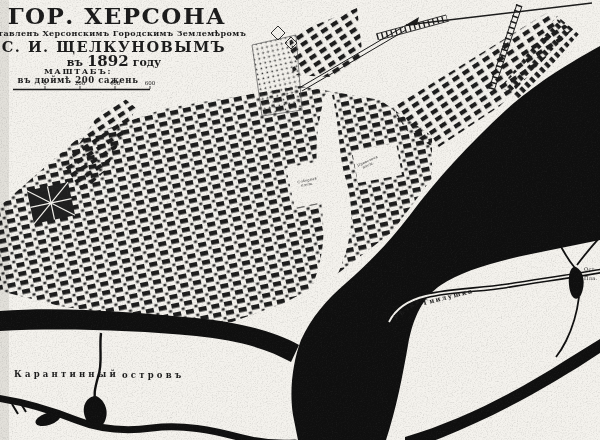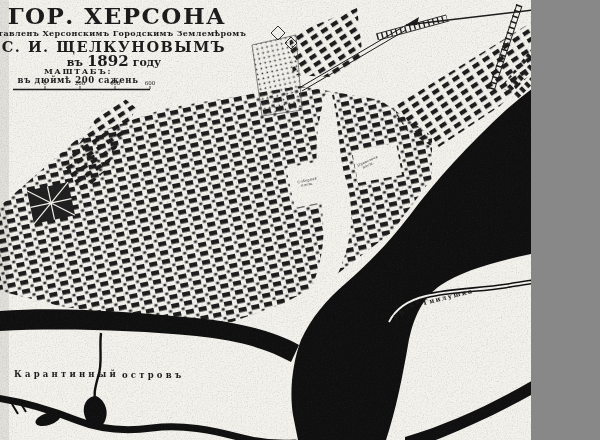--- a/index.html
+++ b/index.html
@@ -1,16 +1,16 @@
 <!DOCTYPE html>
 <html><head>
 <meta charset="utf-8">
 <style>
   html,body{margin:0;padding:0;background:#888;}
-  .stage{position:relative;width:531px;height:440px;overflow:hidden;
+  .stage{position:relative;width:600px;height:440px;overflow:hidden;
          background:#0f766e;font-family:"DejaVu Serif",serif;}
   svg{position:absolute;inset:0;display:block;}
   text{fill:#1b1b1b;}
   .t-title{font-size:23px;font-weight:bold;letter-spacing:1.5px;}
   .t-sub{font-size:8px;letter-spacing:.4px;font-weight:bold;}
   .t-name{font-size:14.5px;font-weight:bold;letter-spacing:1.5px;}
   .t-year-s{font-size:11px;font-weight:bold;}
   .t-year-b{font-size:15px;font-weight:bold;}
   .t-scale{font-size:8px;font-weight:bold;letter-spacing:1.6px;}
   .t-units{font-size:8.5px;font-weight:bold;letter-spacing:.6px;}

